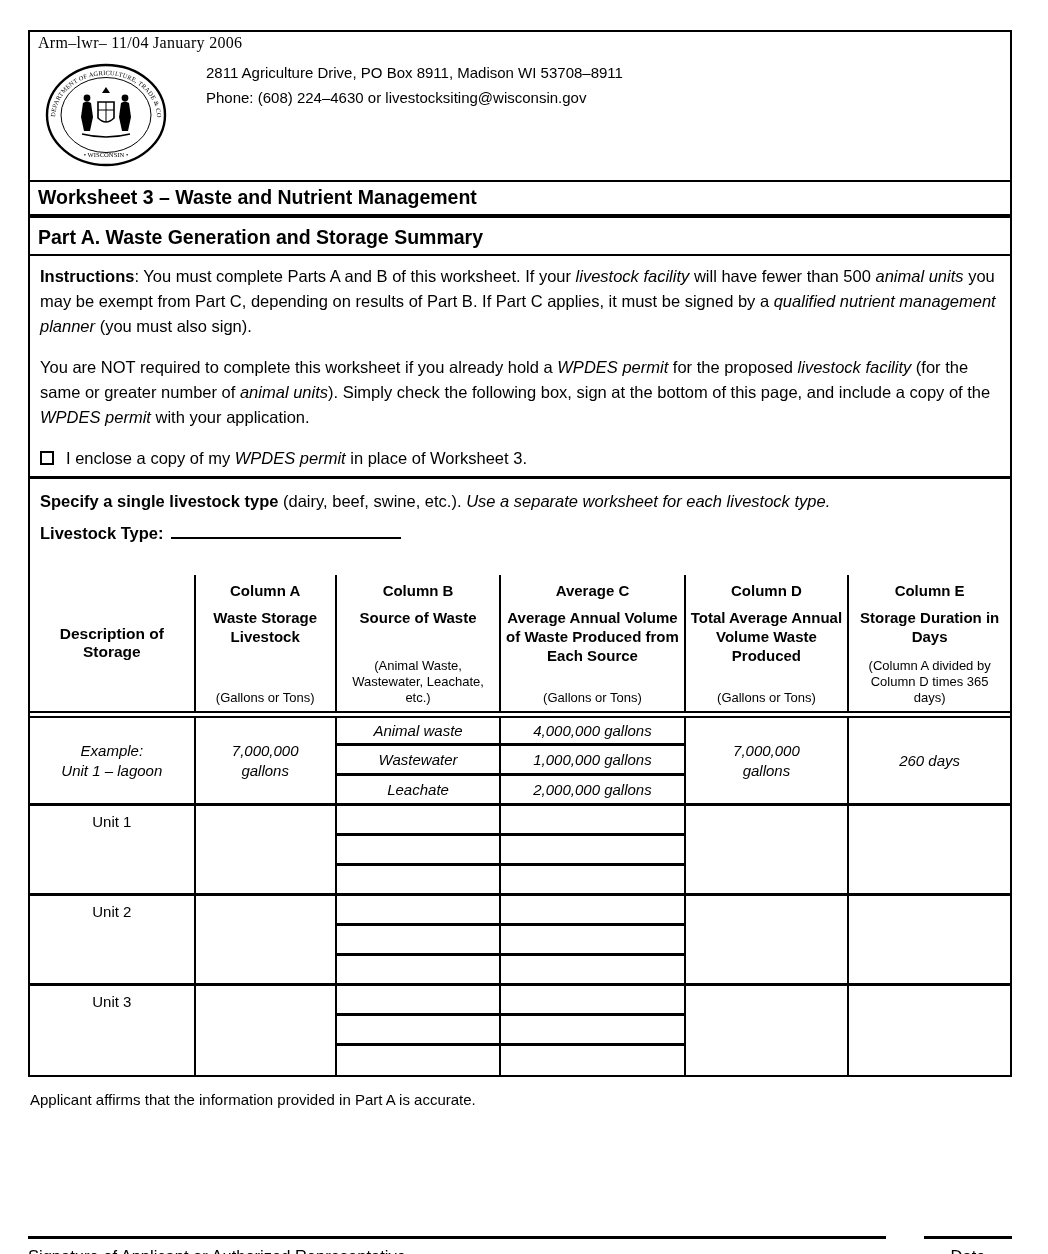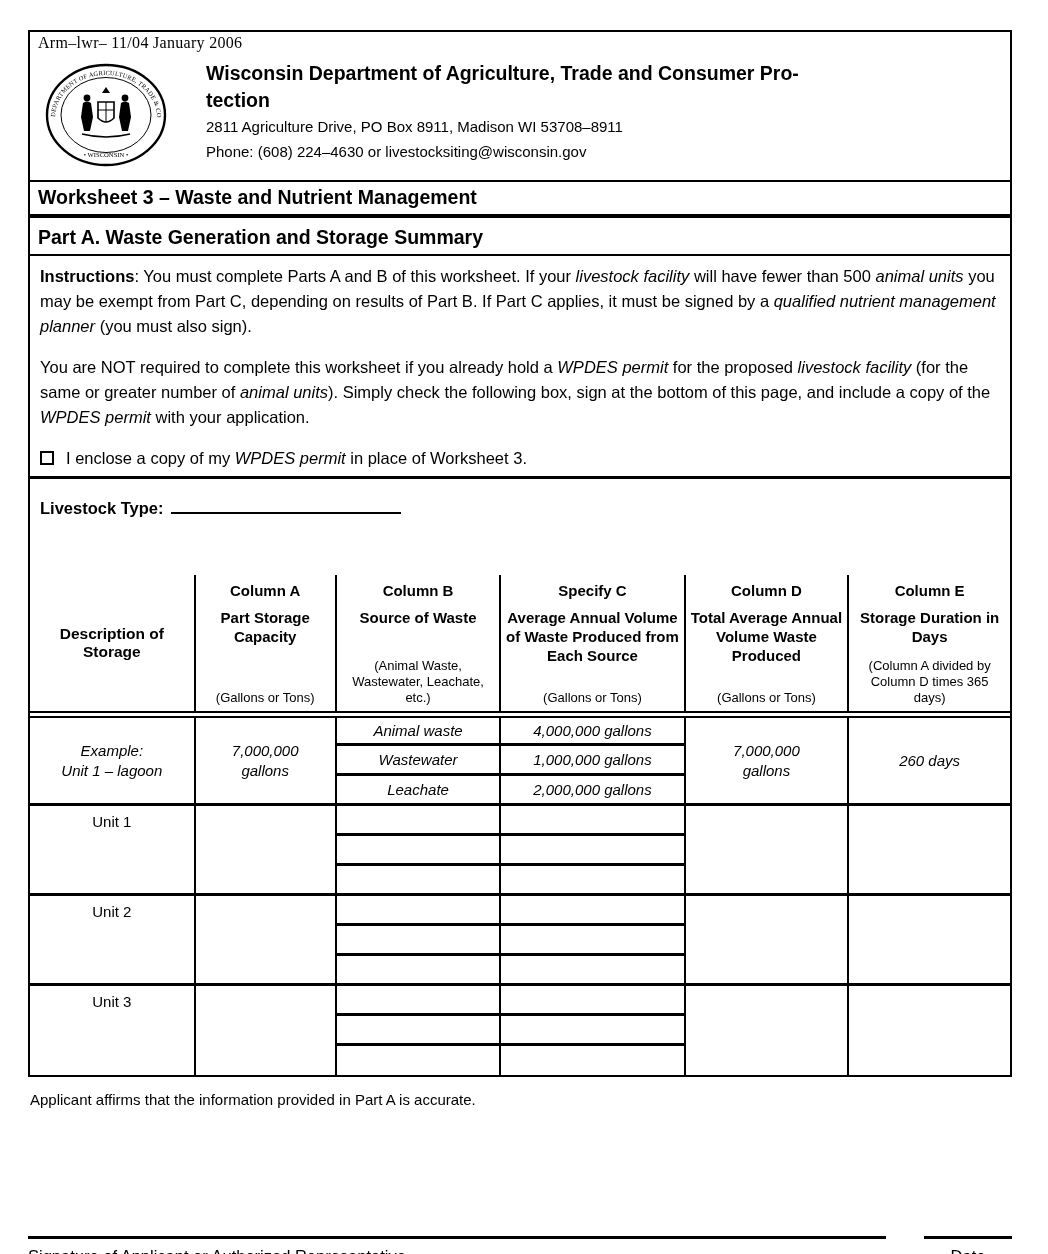--- a/index.html
+++ b/index.html
@@ -120,42 +120,39 @@
             <circle cx="83" cy="36" r="3.4"></circle>
             <path d="M79,41 q4,-3 8,0 l2,14 -3,14 -6,0 -3,-14 z"></path>
             <path d="M56,40 h16 v16 q-8,8 -16,0 z" fill="none" stroke="#000" stroke-width="1.6"></path>
             <path d="M56,48 h16 M64,40 v20" stroke="#000" stroke-width="1"></path>
             <path d="M60,31 l4,-6 4,6 z"></path>
             <path d="M40,72 q24,6 48,0" fill="none" stroke="#000" stroke-width="1.6"></path>
           </g>
         </svg>
       </div>
       <div class="header-text">
-        <div class="dept">
-          <span>Wisconsin Department of Agriculture, Trade and Consumer Pro-</span><br>
-          <span>tection</span>
-        </div>
         <div class="addr">2811 Agriculture Drive, PO Box 8911,   Madison WI  53708–8911</div>
         <div class="addr">Phone:  (608) 224–4630 or livestocksiting@wisconsin.gov</div>
       </div>
     </div>
 
     <div class="ws-title">Worksheet 3 – Waste and Nutrient Management</div>
     <div class="part-title">Part A.  Waste Generation and Storage Summary</div>
 
     <div class="instructions">
       <p><span class="b">Instructions</span><span>:  You must complete Parts A and B of this worksheet.  If your </span><span class="i">livestock facility</span><span> will have fewer than 500 </span><span class="i">animal units</span><span> you may be exempt from Part C, depending on results of Part B.  If Part C applies, it must be signed by a </span><span class="i">qualified nutrient management planner</span><span> (you must also sign).</span></p>
       <p><span>You are NOT required to complete this worksheet if you already hold a </span><span class="i">WPDES permit</span><span> for the proposed </span><span class="i">livestock facility</span><span> (for the same or greater number of </span><span class="i">animal units</span><span>).  Simply check the following box, sign at the bottom of this page, and include a copy of the </span><span class="i">WPDES permit</span><span> with your application.</span></p>
     </div>
 
     <div class="checkbox-row">
       <span class="cb"></span><span>I enclose a copy of my </span><span class="i">WPDES permit</span><span> in place of Worksheet 3.</span>
     </div>
 
     <div class="livestock">
+      <div><span class="b">Specify a single livestock type</span><span> (dairy, beef, swine, etc.).  </span><span class="i">Use a separate worksheet for each livestock type.</span></div>
       <div class="ls-type">
         <span class="b">Livestock Type:</span><span class="ls-input"></span>
       </div>
     </div>
 
     <table>
       <colgroup>
         <col style="width:16.8%">
           <col style="width:14.4%">
           <col style="width:16.8%">
@@ -164,34 +161,34 @@
           <col style="width:16.5%">
       </colgroup>
       <thead>
         <tr>
           <th class="first">
               <div class="hwrap-mid">Description of Storage</div>
             </th>
           <th>
             <div class="hwrap">
               <div class="col-label">Column A</div>
-              <div class="col-title">Part Storage Capacity</div>
+              <div class="col-title">Waste Storage Livestock</div>
               <div class="col-note">(Gallons or Tons)</div>
             </div>
           </th>
           <th>
             <div class="hwrap">
               <div class="col-label">Column B</div>
               <div class="col-title">Source of Waste</div>
               <div class="col-note">(Animal Waste, Wastewater, Leachate, etc.)</div>
             </div>
           </th>
           <th>
             <div class="hwrap">
-              <div class="col-label">Specify C</div>
+              <div class="col-label">Average C</div>
               <div class="col-title">Average Annual Volume of Waste Produced from Each Source</div>
               <div class="col-note">(Gallons or Tons)</div>
             </div>
           </th>
           <th>
             <div class="hwrap">
               <div class="col-label">Column D</div>
               <div class="col-title">Total Average Annual Volume Waste Produced</div>
               <div class="col-note">(Gallons or Tons)</div>
             </div>

